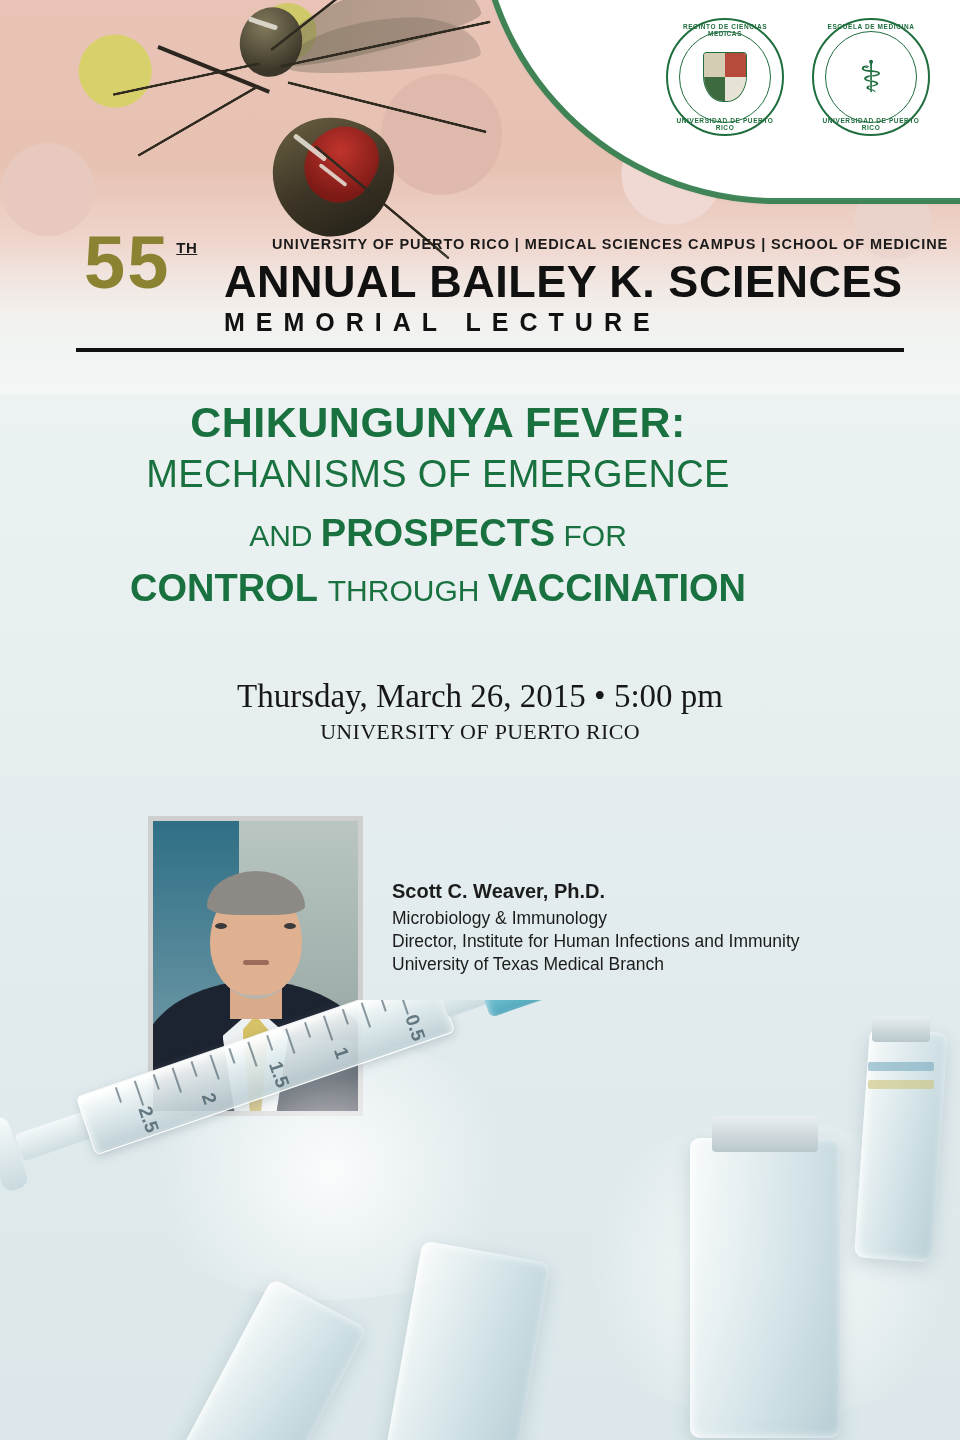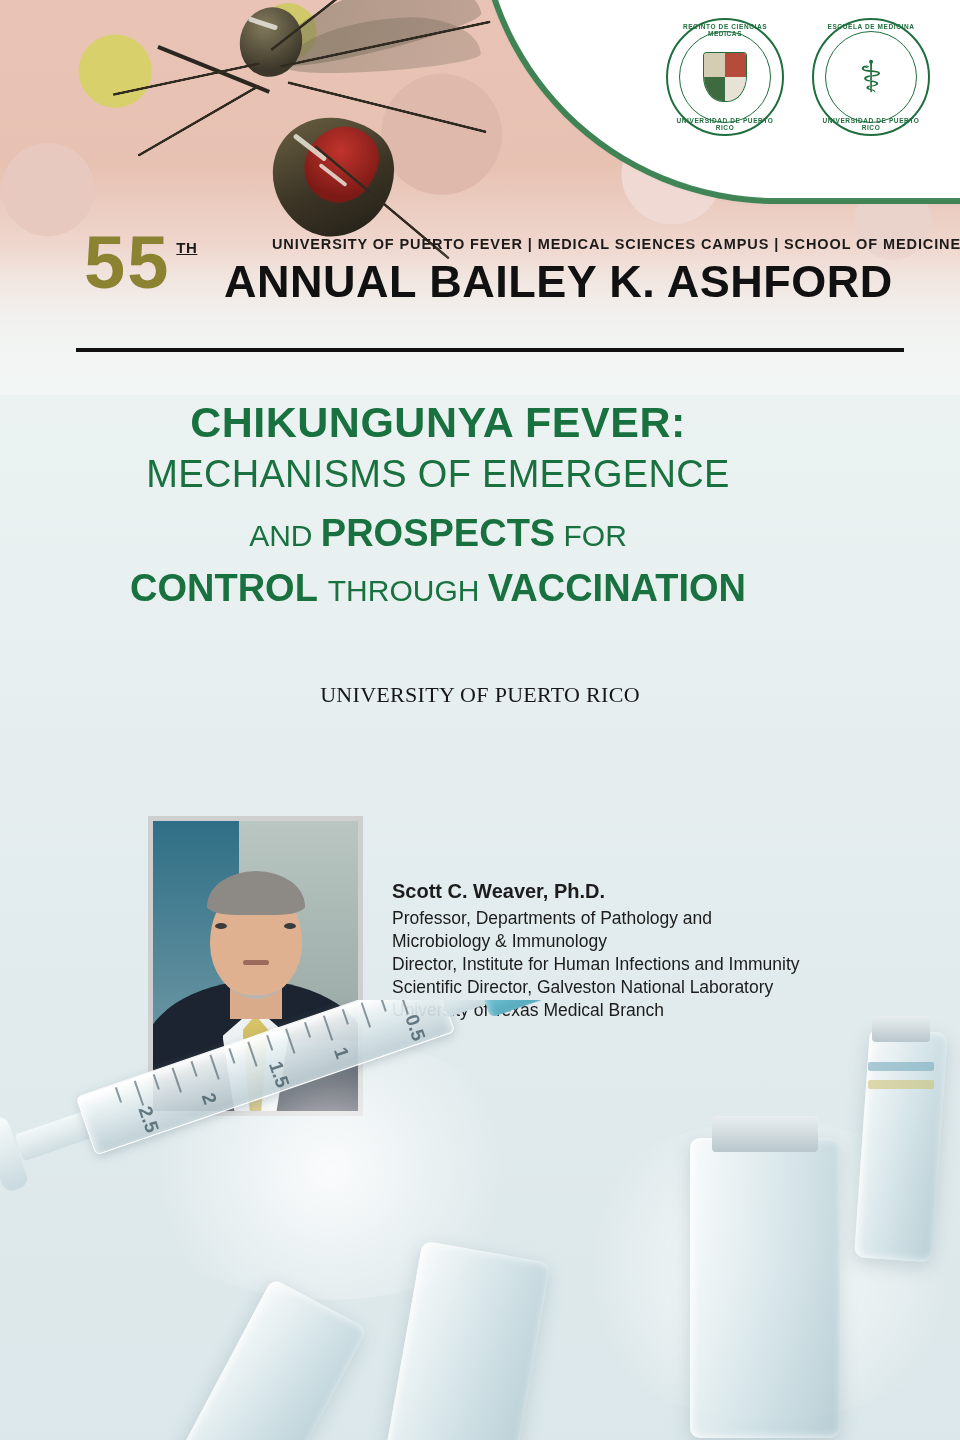--- a/index.html
+++ b/index.html
@@ -467,33 +467,35 @@
     <div class="seal-label top">ESCUELA DE MEDICINA</div>
     <div class="seal-label bot">UNIVERSIDAD DE PUERTO RICO</div>
     <div class="caduceus">⚕</div>
   </div>
 
   <div class="header-block">
     <div class="kicker-row">
       <span class="big55">55</span>
       <span class="th">TH</span>
     </div>
-    <div class="kicker-text">UNIVERSITY OF PUERTO FEVER  |  MEDICAL SCIENCES CAMPUS  |  SCHOOL OF MEDICINE</div>
-    <div class="line1">ANNUAL BAILEY K. ASHFORD</div>
+    <div class="kicker-text">UNIVERSITY OF PUERTO RICO  |  MEDICAL SCIENCES CAMPUS  |  SCHOOL OF MEDICINE</div>
+    <div class="line1">ANNUAL BAILEY K. SCIENCES</div>
+    <div class="line2">MEMORIAL LECTURE</div>
     <div class="rule"></div>
   </div>
 
   <div class="title-block">
     <div class="t1">CHIKUNGUNYA FEVER:</div>
     <div class="t2">MECHANISMS OF EMERGENCE</div>
     <div class="t3"><span class="sm">AND </span><span class="strong">PROSPECTS</span><span class="sm"> FOR</span></div>
     <div class="t4"><span class="strong">CONTROL </span><span class="sm">THROUGH </span><span class="strong">VACCINATION</span></div>
   </div>
 
   <div class="when">
+    <div class="d1">Thursday, March 26, 2015 • 5:00 pm</div>
     <div class="d3">UNIVERSITY OF PUERTO RICO</div>
   </div>
 
   <div class="speaker-photo">
     <div class="sp-bg-l"></div>
     <div class="sp-bg-r"></div>
     <div class="sp-suit"></div>
     <div class="sp-shirt"></div>
     <div class="sp-tie"></div>
     <div class="sp-neck"></div>
@@ -501,24 +503,22 @@
     <div class="sp-head"></div>
     <div class="sp-hair"></div>
     <div class="sp-eye l"></div>
     <div class="sp-eye r"></div>
     <div class="sp-mouth"></div>
   </div>
 
   <div class="speaker-text">
     <div class="name">Scott C. Weaver, Ph.D.</div>
     <div class="aff">
-      <div>Professor, Departments of Pathology and</div>
       <div>Microbiology &amp; Immunology</div>
       <div>Director, Institute for Human Infections and Immunity</div>
-      <div>Scientific Director, Galveston National Laboratory</div>
       <div>University of Texas Medical Branch</div>
     </div>
   </div>
 
   <div class="bottom-art">
     <div class="glow" style="left:120px; top:40px; width:420px; height:260px;"></div>
     <div class="glow" style="left:560px; top:120px; width:420px; height:300px;"></div>
 
     <div class="vial v1"></div>
     <div class="vial v2"></div>

